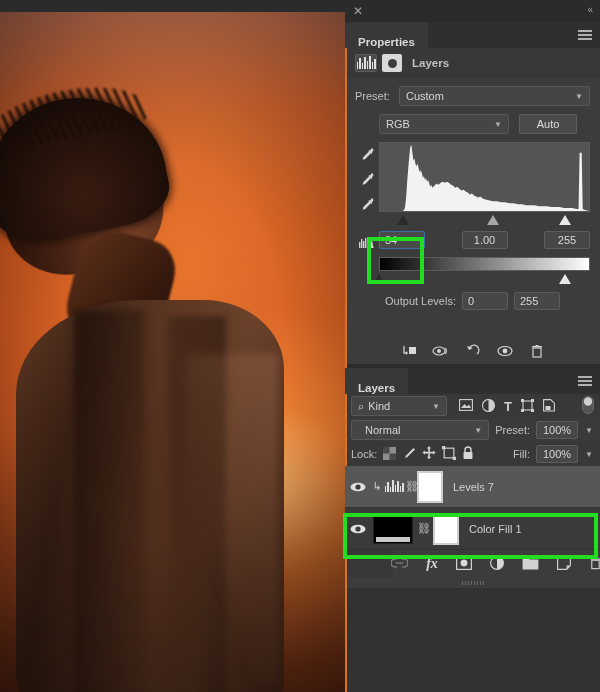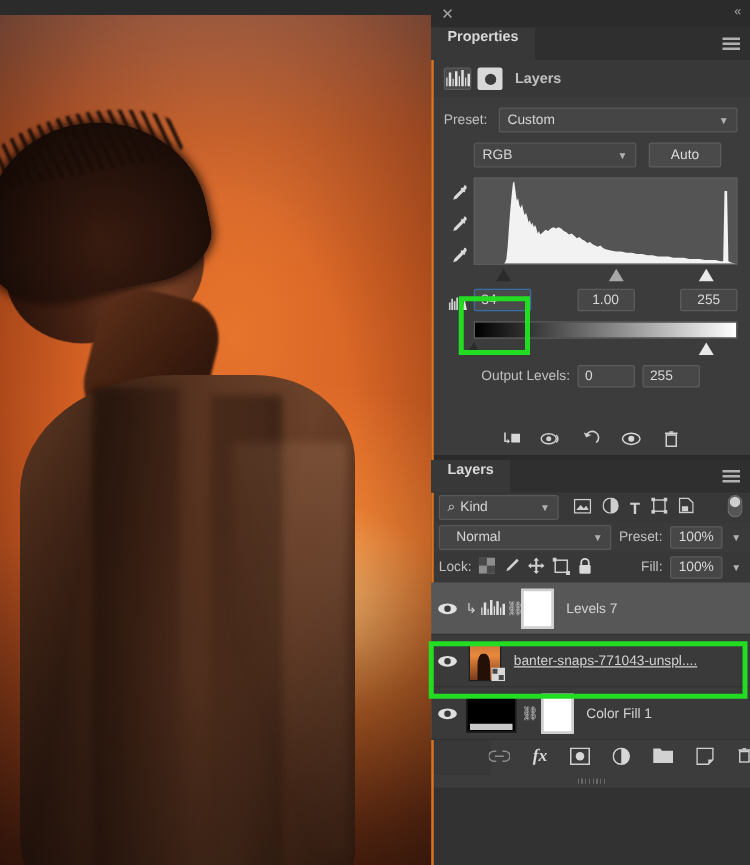--- a/index.html
+++ b/index.html
@@ -98,21 +98,21 @@
   .dock-topbar { height: 22px; background: #2b2b2b; position: relative; }
   .x-btn { position: absolute; left: 6px; top: 4px; width: 14px; height: 14px;
            color: #a5a5a5; font-size: 12px; line-height: 14px; text-align: center; }
   .collapse-btn { position: absolute; right: 7px; top: 4px; color: #a5a5a5; font-size: 10px; }
 
   .panel { background: #383838; }
   .tabrow {
     height: 26px; background: #2f2f2f; position: relative; display: flex; align-items: stretch;
   }
   .tab {
-    padding: 0 13px; display: flex; align-items: flex-start;
+    padding: 0 13px; display: flex; align-items: flex-end;
     font-size: 11.5px; font-weight: bold; color: #c8c8c8;
     background: #383838; border-top: 2px solid #4a9ede00;
   }
   .tab.active { color: #d8d8d8; background: #383838; }
   .menu-btn { position: absolute; right: 8px; top: 8px; width: 14px; height: 10px; }
   .menu-btn i { display:block; height:2px; background:#b0b0b0; margin-bottom:2px; }
 
   
   .lvl-head { height: 30px; display: flex; align-items: center; padding: 0 0 0 10px; background:#383838; }
   .ic-hist {
@@ -514,47 +514,28 @@
         <s style="height:7px"></s>
           <s style="height:11px"></s>
           <s style="height:6px"></s>
           <s style="height:9px"></s>
       </div>
       <span class="link-ic">⛓</span>
       <div class="mask-thumb"></div>
       <span class="layer-name">Levels 7</span>
     </div>
 
+
     <div class="layer-item">
       <div class="eye">
         <svg width="18" height="12" viewBox="0 0 18 12">
             <ellipse cx="9" cy="6" rx="7.5" ry="4.3" fill="#e0e0e0"></ellipse>
             <circle cx="9" cy="6" r="2.6" fill="#3a3a3a"></circle>
           </svg>
       </div>
-      <div style="position:relative;margin-left:4px">
-        <div class="photo-thumb"></div>
-        <span style="position:absolute;right:-3px;bottom:-3px">
-          <svg width="11" height="11" viewBox="0 0 11 11">
-              <rect width="11" height="11" fill="#d9d9d9"></rect>
-              <rect x="1" y="1" width="4" height="4" fill="#4a4a4a"></rect>
-              <rect x="6" y="6" width="4" height="4" fill="#4a4a4a"></rect>
-            </svg>
-        </span>
-      </div>
-      <span class="layer-name under">banter-snaps-771043-unspl....</span>
-    </div>
-
-    <div class="layer-item">
-      <div class="eye">
-        <svg width="18" height="12" viewBox="0 0 18 12">
-            <ellipse cx="9" cy="6" rx="7.5" ry="4.3" fill="#e0e0e0"></ellipse>
-            <circle cx="9" cy="6" r="2.6" fill="#3a3a3a"></circle>
-          </svg>
-      </div>
       <div class="fill-thumb" style="margin-left:2px"></div>
       <span class="link-ic" style="margin-left:4px">⛓</span>
       <div class="mask-thumb" style="margin-left:4px"></div>
       <span class="layer-name">Color Fill 1</span>
     </div>
 
     <div class="layers-footer">
       <span>
         <svg width="17" height="10" viewBox="0 0 17 10">
             <path d="M6 1H4a4 4 0 0 0 0 8h2M11 1h2a4 4 0 0 1 0 8h-2M5 5h7" stroke="#8d8d8d" fill="none" stroke-width="1.2"></path>

